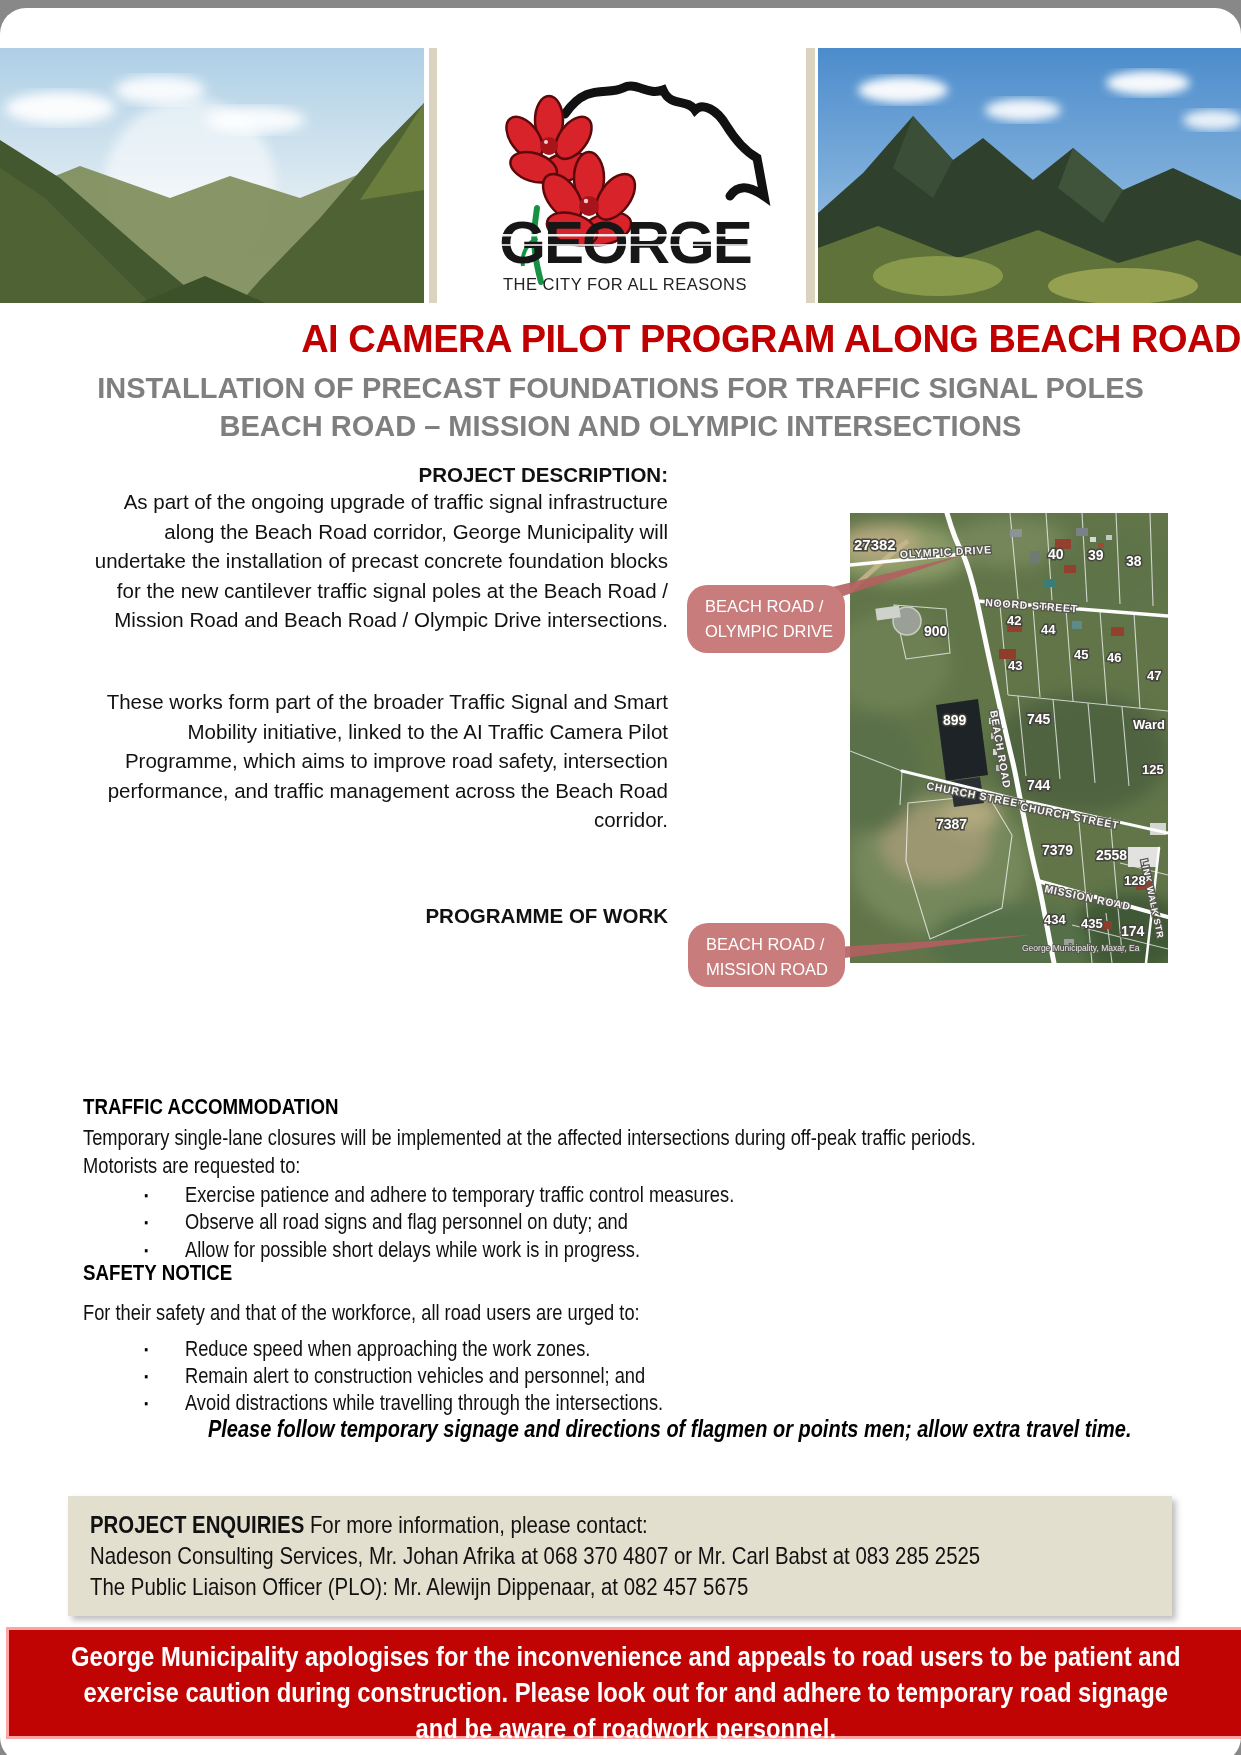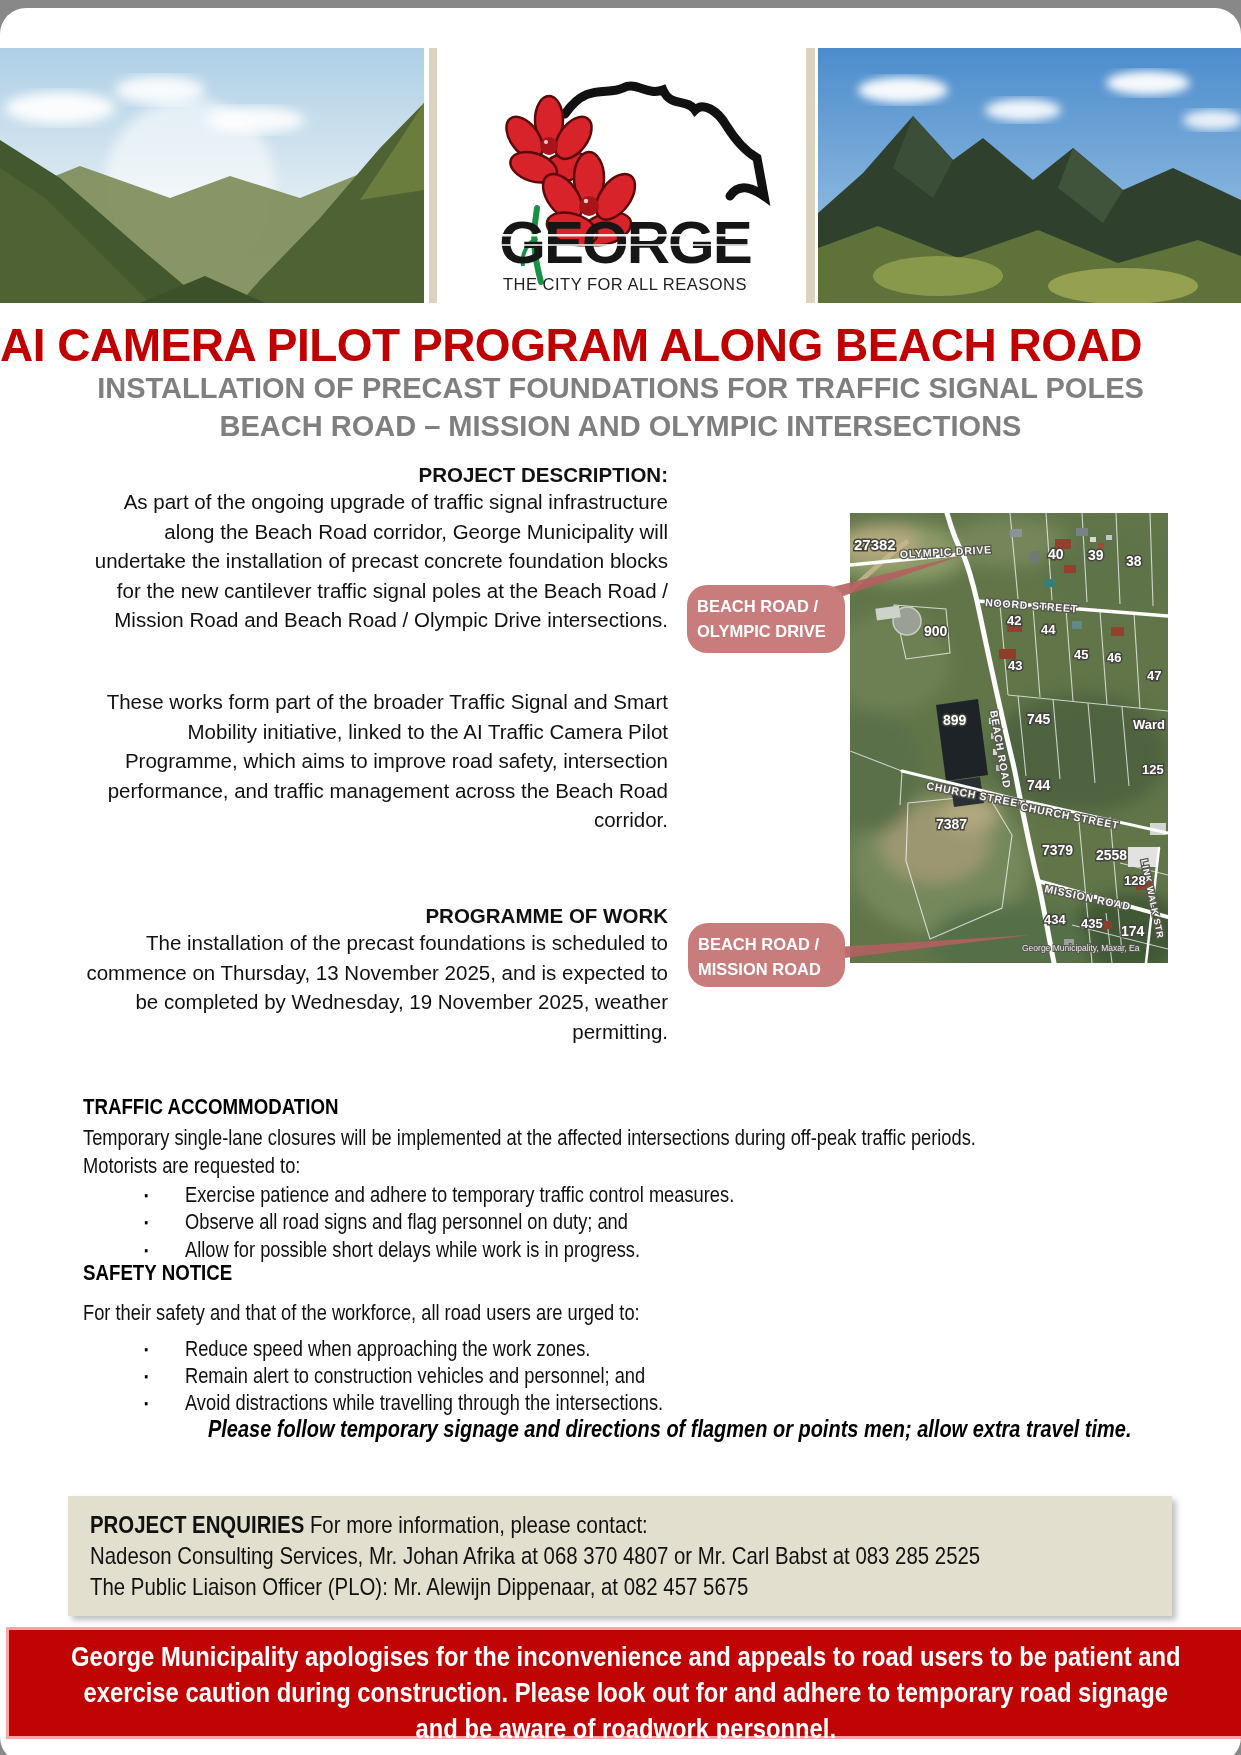--- a/index.html
+++ b/index.html
@@ -7,22 +7,22 @@
         font-family:"Liberation Sans", sans-serif;color:#1a1a1a;overflow:hidden;border-radius:26px;}
   .abs{position:absolute;}
 
   
   .photo{position:absolute;top:40px;height:255px;overflow:hidden;}
   .photo svg{display:block;}
   .sep{position:absolute;top:40px;height:255px;width:9px;background:#d9d3bf;}
   .logo-area{position:absolute;top:40px;left:437px;width:370px;height:255px;background:#fff;}
 
   
-  .title{position:absolute;left:0;right:0;top:310px;text-align:left;
-         font-size:46px;font-weight:bold;letter-spacing:-.5px;color:var(--title-red,#C00000);}
+  .title{position:absolute;left:0;right:0;top:310px;text-align:right;
+         font-size:38px;font-weight:bold;letter-spacing:-.5px;color:var(--title-red,#C00000);}
   .subtitle{position:absolute;left:0;right:0;text-align:center;font-size:29px;font-weight:bold;
             color:var(--subtitle-gray,#7F7F7F);}
   .sub1{top:364px;} .sub2{top:402px;}
 
   
   .h-sec{font-size:21px;font-weight:bold;color:#000;}
   .body-col{position:absolute;left:83px;width:585px;font-size:20.5px;line-height:29.5px;color:#111;text-align:right;}
   .pd-head{top:452px;} .pd-p1{top:479px;} .pd-p2{top:679px;}
   .pw-head{top:893px;} .pw-p{top:920px;}
 
@@ -39,22 +39,22 @@
   .notice-inner{font-size:23.5px;font-weight:bold;font-style:italic;color:#000;}
 
   
   .map{position:absolute;left:850px;top:505px;width:318px;height:450px;}
   .map svg{display:block;}
   .street-label{fill:#f7f7f7;stroke:#57574f;stroke-width:2.6px;paint-order:stroke;
                 font-weight:bold;letter-spacing:.8px;}
   .parcel-label{fill:#ffffff;stroke:#45453e;stroke-width:3px;paint-order:stroke;font-weight:bold;}
   .attr-label{fill:#e9e9e9;stroke:#55554d;stroke-width:2px;paint-order:stroke;font-size:8.5px;}
   .callout{position:absolute;background:var(--callout-fill,#C97C7C);color:var(--callout-text,#fff);
-           border-radius:20px;font-weight:bold;font-size:16.5px;line-height:25px;
-           padding:9px 0 0 10px;box-sizing:border-box;}
+           border-radius:20px;font-weight:normal;font-size:16.5px;line-height:25px;
+           padding:9px 0 0 18px;box-sizing:border-box;}
   .co1{left:687px;top:577px;width:158px;height:68px;}
   .co2{left:688px;top:915px;width:157px;height:64px;}
   .pointer{position:absolute;pointer-events:none;}
 
   
   .enq{position:absolute;left:68px;top:1488px;width:1104px;background:var(--enq-bg,#E3DFCF);
        box-sizing:border-box;padding:13px 38px 14px 22px;box-shadow:4px 4px 6px rgba(110,110,110,.45);}
   .enq .cond p{font-size:24px;line-height:31px;color:#111;}
   .enq b{font-weight:bold;}
 
@@ -170,21 +170,20 @@
 
   <div class="title">AI CAMERA PILOT PROGRAM ALONG BEACH ROAD</div>
   <div class="subtitle sub1">INSTALLATION OF PRECAST FOUNDATIONS FOR TRAFFIC SIGNAL POLES</div>
   <div class="subtitle sub2">BEACH ROAD – MISSION AND OLYMPIC INTERSECTIONS</div>
 
   <div class="body-col h-sec pd-head abs">PROJECT DESCRIPTION:</div>
   <div class="body-col pd-p1 abs">As part of the ongoing upgrade of traffic signal infrastructure along the Beach Road corridor, George Municipality will undertake the installation of precast concrete foundation blocks for the new cantilever traffic signal poles at the Beach Road / Mission Road and Beach Road / Olympic Drive intersections.</div>
   <div class="body-col pd-p2 abs">These works form part of the broader Traffic Signal and Smart Mobility initiative, linked to the AI Traffic Camera Pilot Programme, which aims to improve road safety, intersection performance, and traffic management across the Beach Road corridor.</div>
 
   <div class="body-col h-sec pw-head abs">PROGRAMME OF WORK</div>
-  <div class="body-col pw-p abs">The installation of the precast foundations is scheduled to commence on Thursday, 13 November 2025, and is expected to be completed by Wednesday, 19 November 2025, weather permitting.</div>
 
   <div class="map">
     <svg id="map-svg" width="318" height="450" viewBox="0 0 318 450" font-family="Liberation Sans, sans-serif">
       <defs>
           <filter id="mblur">
             <feGaussianBlur stdDeviation="8"></feGaussianBlur>
           </filter>
         </defs>
       <rect width="318" height="450" fill="#617549"></rect>
       <g filter="url(#mblur)">

